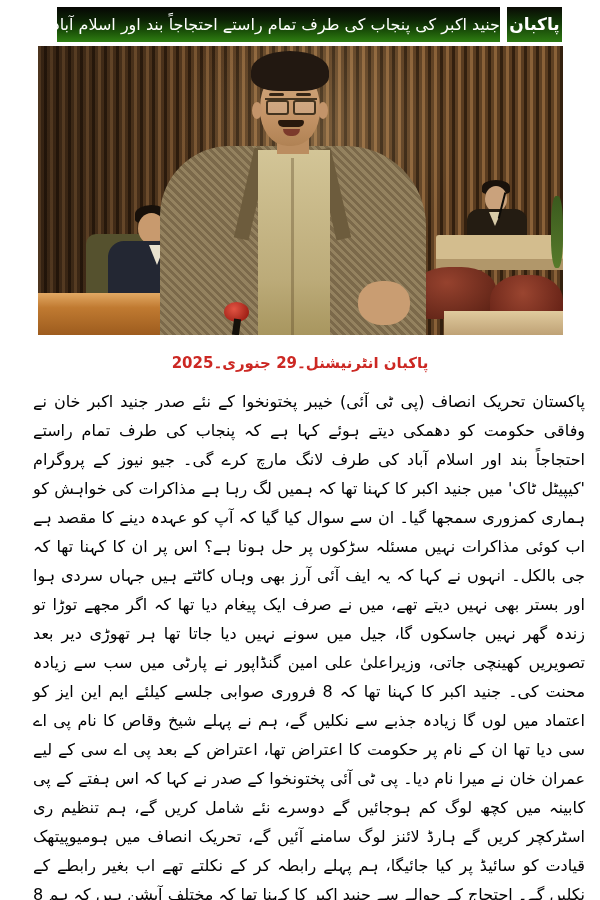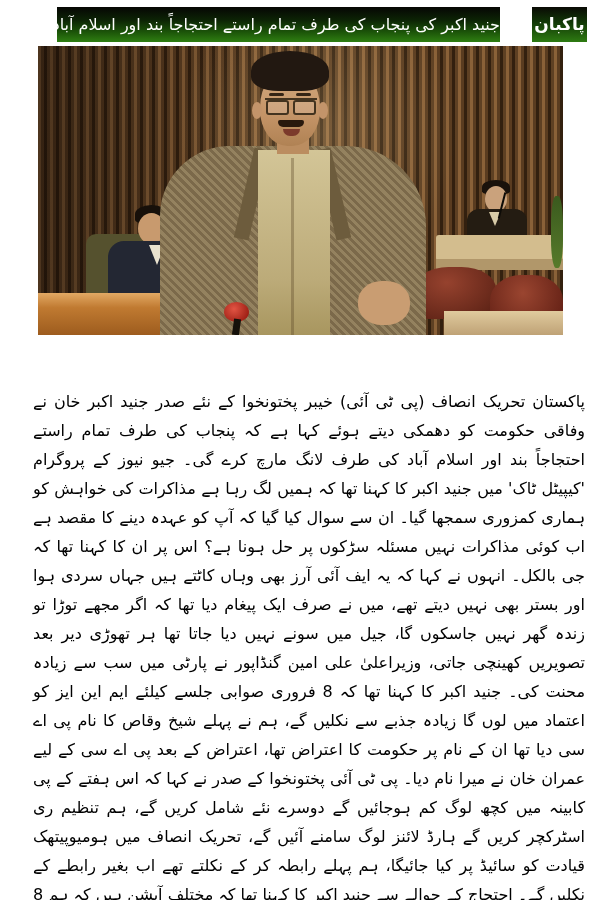--- a/index.html
+++ b/index.html
@@ -5,21 +5,21 @@
   html,body{margin:0;padding:0;background:#ffffff;}
   .page{position:relative;width:600px;height:900px;background:#ffffff;overflow:hidden;
         font-family:"DejaVu Sans","Liberation Sans",sans-serif;}
 
   
   .masthead-strip{position:absolute;left:57px;top:7px;width:443px;height:35px;
     background:linear-gradient(180deg,#060604 0%,#0c2405 38%,#1c5509 72%,#2f7f12 100%);
     color:#ffffff;direction:rtl;text-align:center;font-size:16px;line-height:35px;
     white-space:nowrap;overflow:hidden;cursor:pointer;}
   .strip-divider{position:absolute;right:6px;top:0;width:2px;height:100%;background:#ffffff;}
-  .site-logo{position:absolute;left:532px;top:7px;width:55px;height:35px;
+  .site-logo{position:absolute;left:507px;top:7px;width:55px;height:35px;
     background:linear-gradient(180deg,#0a0a05 0%,#123907 45%,#2e7b12 100%);
     color:#ffffff;font-weight:bold;font-size:17px;line-height:35px;text-align:center;
     direction:rtl;cursor:pointer;}
 
   
   .photo{position:absolute;left:38px;top:46px;width:525px;height:289px;overflow:hidden;background:#4a3018;}
   .photo div{position:absolute;}
   .wall{left:0;top:0;width:525px;height:289px;
     background:repeating-linear-gradient(90deg,#8a6138 0 3px,#5a3c20 3px 6px,#33200f 6px 9px,#5e4023 9px 12px);}
   .wall-shade{left:0;top:0;width:220px;height:289px;
@@ -140,16 +140,17 @@
       <span class="lens-l"></span>
       <span class="lens-r"></span>
     </div>
     <div class="spk-mustache"></div>
     <div class="spk-mouth"></div>
     <div class="spk-hand"></div>
     <div class="mic-foam"></div>
     <div class="mic-stem"></div>
   </div>
 
+  <div class="dateline">پاکبان انٹرنیشنل۔29 جنوری۔2025</div>
 
   <div class="article-body">پاکستان تحریک انصاف (پی ٹی آئی) خیبر پختونخوا کے نئے صدر جنید اکبر خان نے وفاقی حکومت کو دھمکی دیتے ہوئے کہا ہے کہ پنجاب کی طرف تمام راستے احتجاجاً بند اور اسلام آباد کی طرف لانگ مارچ کرے گی۔ جیو نیوز کے پروگرام 'کیپیٹل ٹاک' میں جنید اکبر کا کہنا تھا کہ ہمیں لگ رہا ہے مذاکرات کی خواہش کو ہماری کمزوری سمجھا گیا۔ ان سے سوال کیا گیا کہ آپ کو عہدہ دینے کا مقصد ہے اب کوئی مذاکرات نہیں مسئلہ سڑکوں پر حل ہونا ہے؟ اس پر ان کا کہنا تھا کہ جی بالکل۔ انہوں نے کہا کہ یہ ایف آئی آرز بھی وہاں کاٹتے ہیں جہاں سردی ہوا اور بستر بھی نہیں دیتے تھے، میں نے صرف ایک پیغام دیا تھا کہ اگر مجھے توڑا تو زندہ گھر نہیں جاسکوں گا، جیل میں سونے نہیں دیا جاتا تھا ہر تھوڑی دیر بعد تصویریں کھینچی جاتی، وزیراعلیٰ علی امین گنڈاپور نے پارٹی میں سب سے زیادہ محنت کی۔ جنید اکبر کا کہنا تھا کہ 8 فروری صوابی جلسے کیلئے ایم این ایز کو اعتماد میں لوں گا زیادہ جذبے سے نکلیں گے، ہم نے پہلے شیخ وقاص کا نام پی اے سی دیا تھا ان کے نام پر حکومت کا اعتراض تھا، اعتراض کے بعد پی اے سی کے لیے عمران خان نے میرا نام دیا۔ پی ٹی آئی پختونخوا کے صدر نے کہا کہ اس ہفتے کے پی کابینہ میں کچھ لوگ کم ہوجائیں گے دوسرے نئے شامل کریں گے، ہم تنظیم ری اسٹرکچر کریں گے ہارڈ لائنز لوگ سامنے آئیں گے، تحریک انصاف میں ہومیوپیتھک قیادت کو سائیڈ پر کیا جائیگا، ہم پہلے رابطہ کر کے نکلتے تھے اب بغیر رابطے کے نکلیں گے۔ احتجاج کے حوالے سے جنید اکبر کا کہنا تھا کہ مختلف آپشن ہیں کہ ہم 8 فروری کو ڈسٹرکٹ سطح پر احتجاج کریں، ہمارے پاس نکلنے کا آپشن بھی ہے اور ایک آپشن اسلام آباد کا ڈی چوک کا بھی ہے، ہمارے پاس یہ بھی آپشن ہے کہ خیبر پختونخوا کی اہم شاہراہیں بند کر دیں، عمران خان نے آج پیغام دیا ہے کہ ہمیں اس حکومت اور وزیراعظم سے بہت آگے سوچنا ہے، یہ چیزیں میں بھول گیا ہوں کہ مجھے وزیراعظم بننا ہے۔ انہوں نے کہا کہ پی ٹی آئی کی خواتین اور کارکنوں میں سے کسی کو یہ نہیں توڑ سکے، جو پارٹی چھوڑ کر گئے یہ کہیں اور سے کسی اور کے کہنے پر آئے تھے، ہمیں پتا حکومت پی ٹی آئی میں فارورڈ بلاک کی کوشش کر رہی ہے اور یہ بھی پتا ہے کہ کون کون لوگ ہیں کس کے کس کے ساتھ رابطے ہیں اور کس کے ساتھ پیسوں پر بات ہوئی۔ ان کا کہنا ہے کہ ہم نے کافی غلطیاں کیں اس لیے بھگت رہے ہیں جو 20 سے 22 لوگ ہم سے گئے ہمارے رویوں کی وجہ سے گئے، ہماری حکومت میں اداروں کی مداخلت بہت زیادہ تھی، عمران کان 2025 میں رہا ہو جائیں گے</div>
 
 </div>
 
 </body></html>

